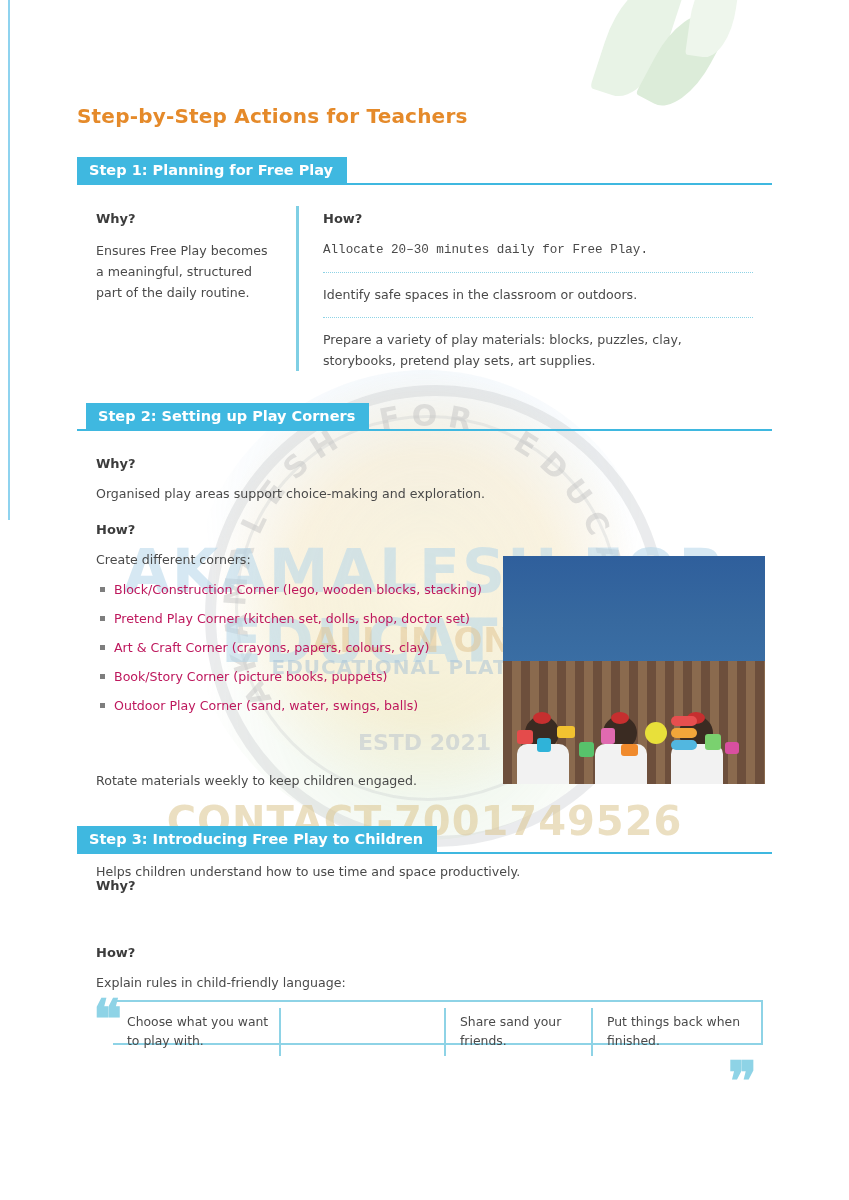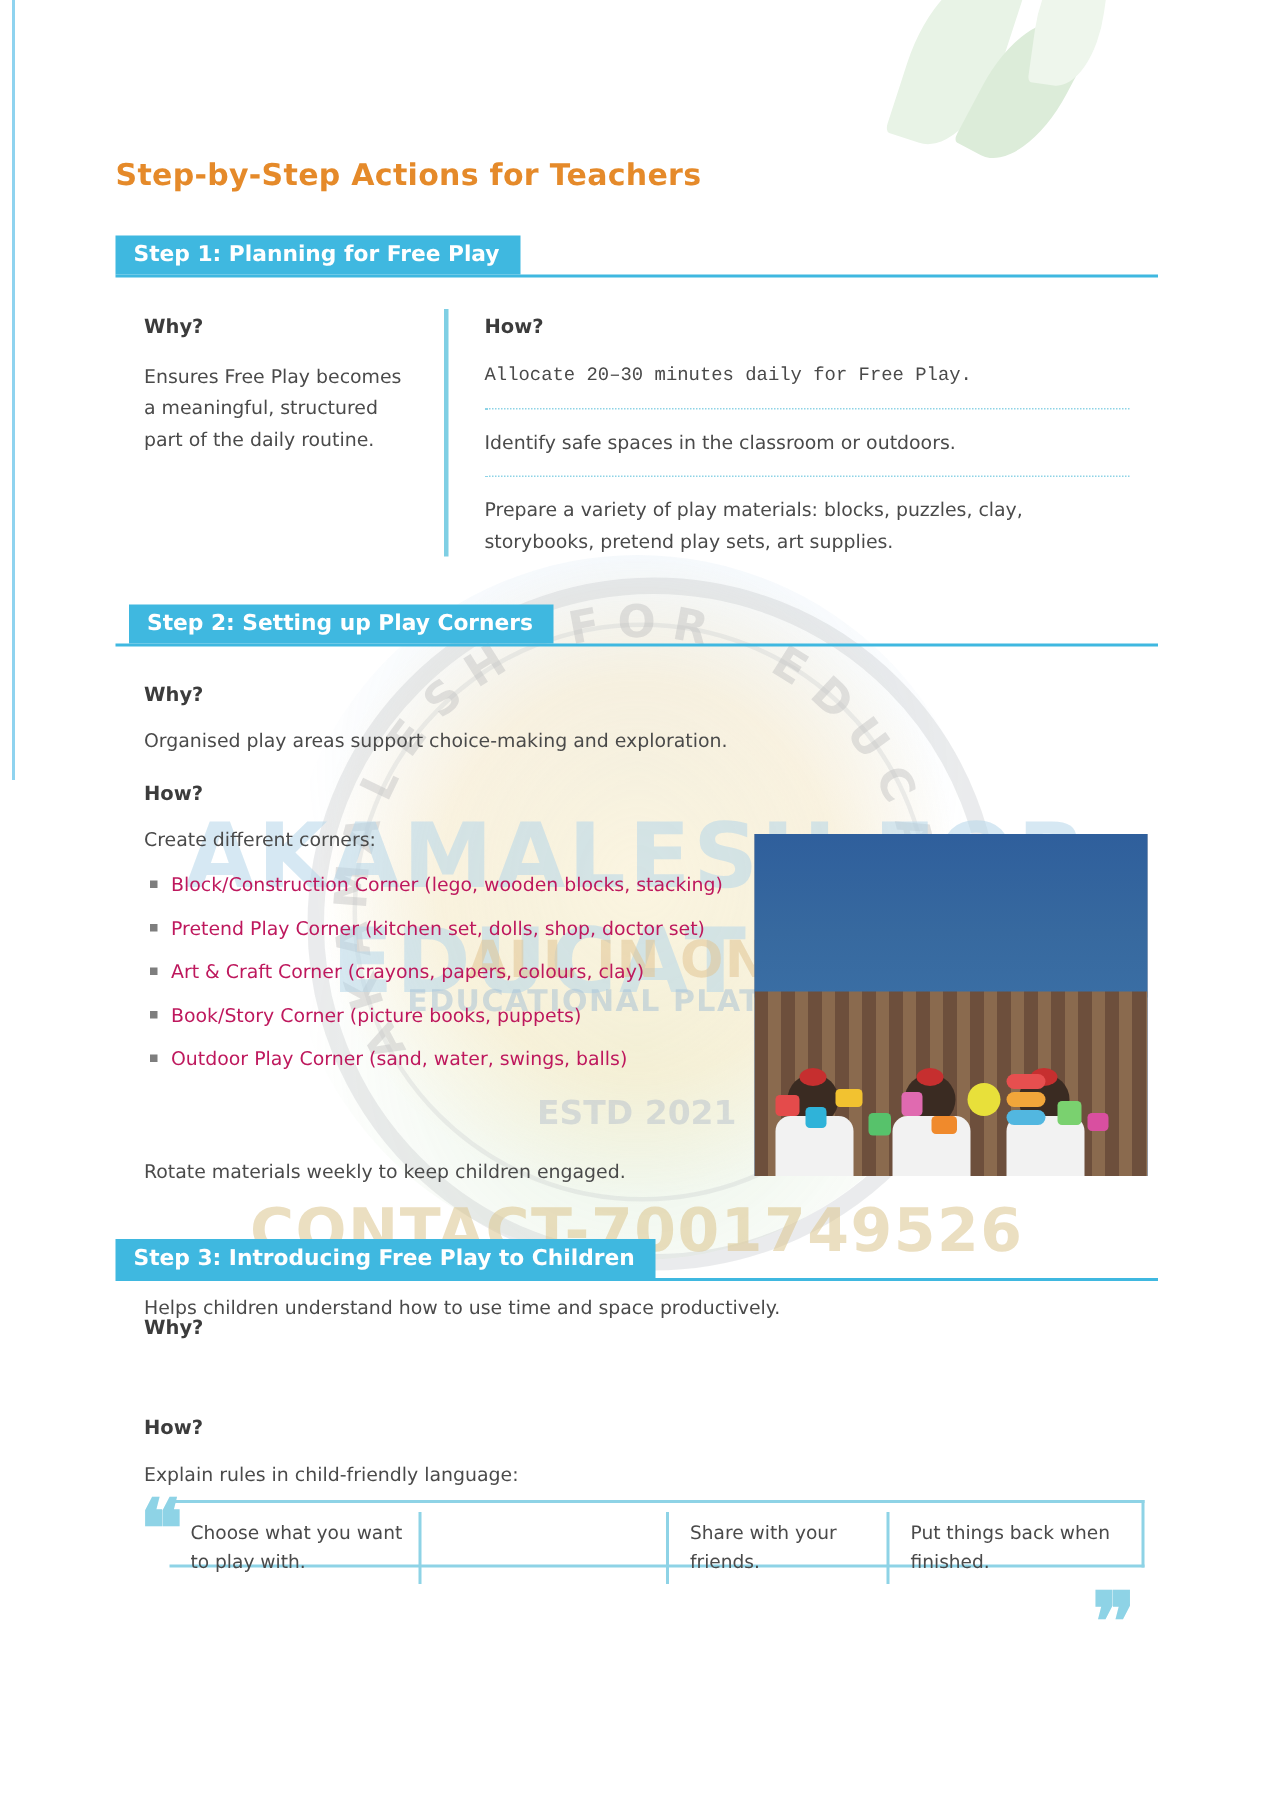--- a/index.html
+++ b/index.html
@@ -428,18 +428,18 @@
   <div class="label-how" style="left:96px; top:945px;">How?</div>
   <div class="body-text" style="left:96px; top:972px; width:640px;">Explain rules in child-friendly language:</div>
 
   <div class="qmark open">❝</div>
   <div class="qmark close">❞</div>
 
   <div class="quote-box">
     <div class="cell" style="left:0px;   width:166px;">Choose what you want to play with.</div>
     <div class="divider" style="left:166px;"></div>
     <div class="divider" style="left:331px;"></div>
-    <div class="cell" style="left:333px; width:145px;">Share with your friends.</div>
+    <div class="cell" style="left:333px; width:145px;">Share sand your friends.</div>
     <div class="divider" style="left:478px;"></div>
     <div class="cell" style="left:480px; width:165px;">Put things back when finished.</div>
   </div>
 
 </div>
 
 </body></html>

